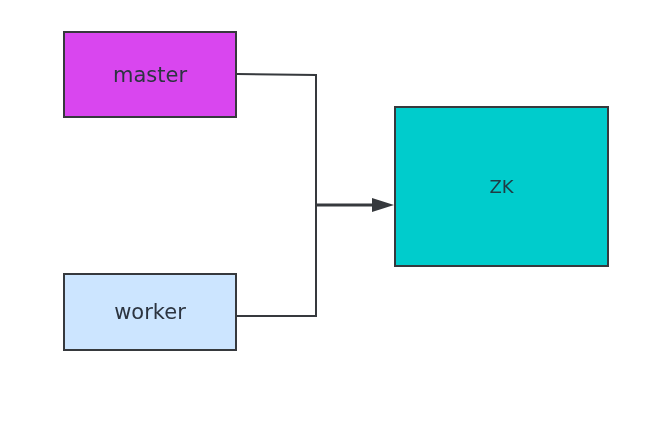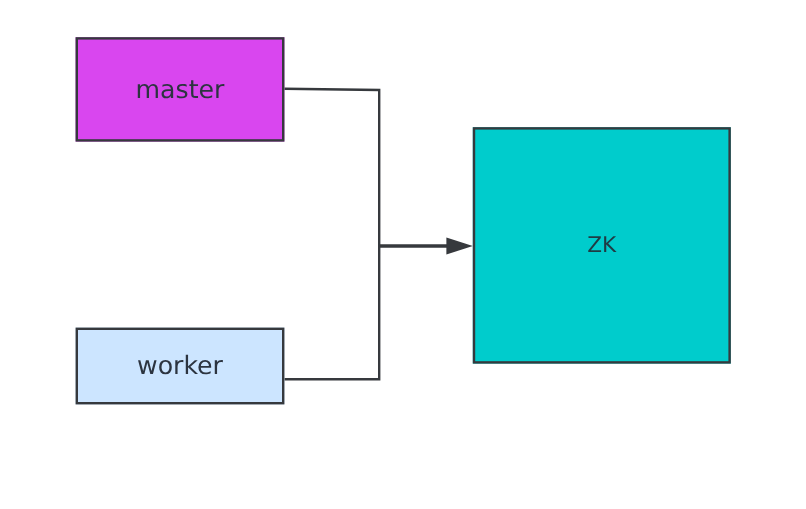--- a/index.html
+++ b/index.html
@@ -1,20 +1,20 @@
 <!DOCTYPE html>
 <html><head>
 <meta charset="utf-8">
 <style>
   html, body { margin:0; padding:0; background:#ffffff; }
   body { width:672px; height:424px; position:relative; overflow:hidden; font-family:"DejaVu Sans", sans-serif; }
   .node { position:absolute; box-sizing:border-box; border:2px solid #36393d; display:flex; align-items:center; justify-content:center; color:#2c3440; }
   #n-master { left:63px; top:31px; width:174px; height:87px; font-size:21px; }
-  #n-worker { left:63px; top:273px; width:174px; height:64px; font-size:21px; }
-  #n-zk { left:394px; top:106px; width:215px; height:197px; font-size:18px; color:#1f3b44; border-width:2.5px; }
+  #n-worker { left:63px; top:273px; width:174px; height:78px; font-size:21px; }
+  #n-zk { left:394px; top:106px; width:215px; height:161px; font-size:18px; color:#1f3b44; border-width:2.5px; }
   svg.edges { position:absolute; left:0; top:0; }
 </style>
 </head>
 <body>
 
 <svg class="edges" width="672" height="424">
   <defs>
     <marker id="arrowhead" markerWidth="10" markerHeight="10" refX="9" refY="5" orient="auto" markerUnits="userSpaceOnUse">
       <path d="M0,0 L10,5 L0,10 Z" fill="#36393d"></path>
     </marker>

